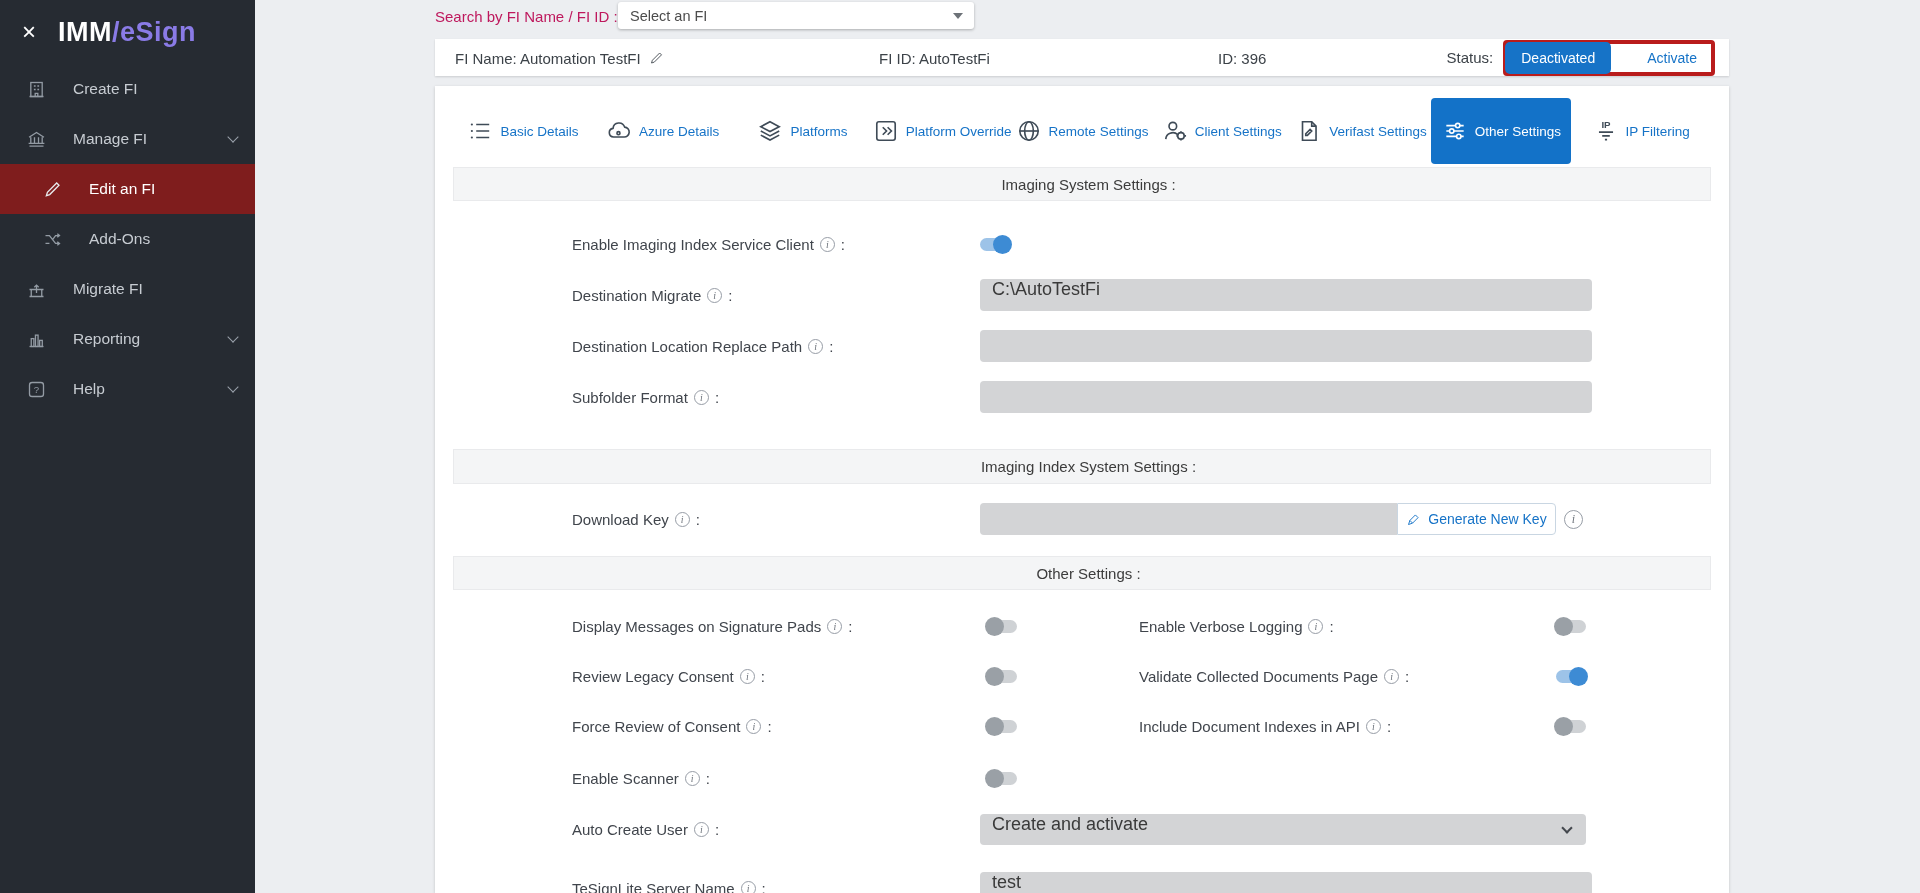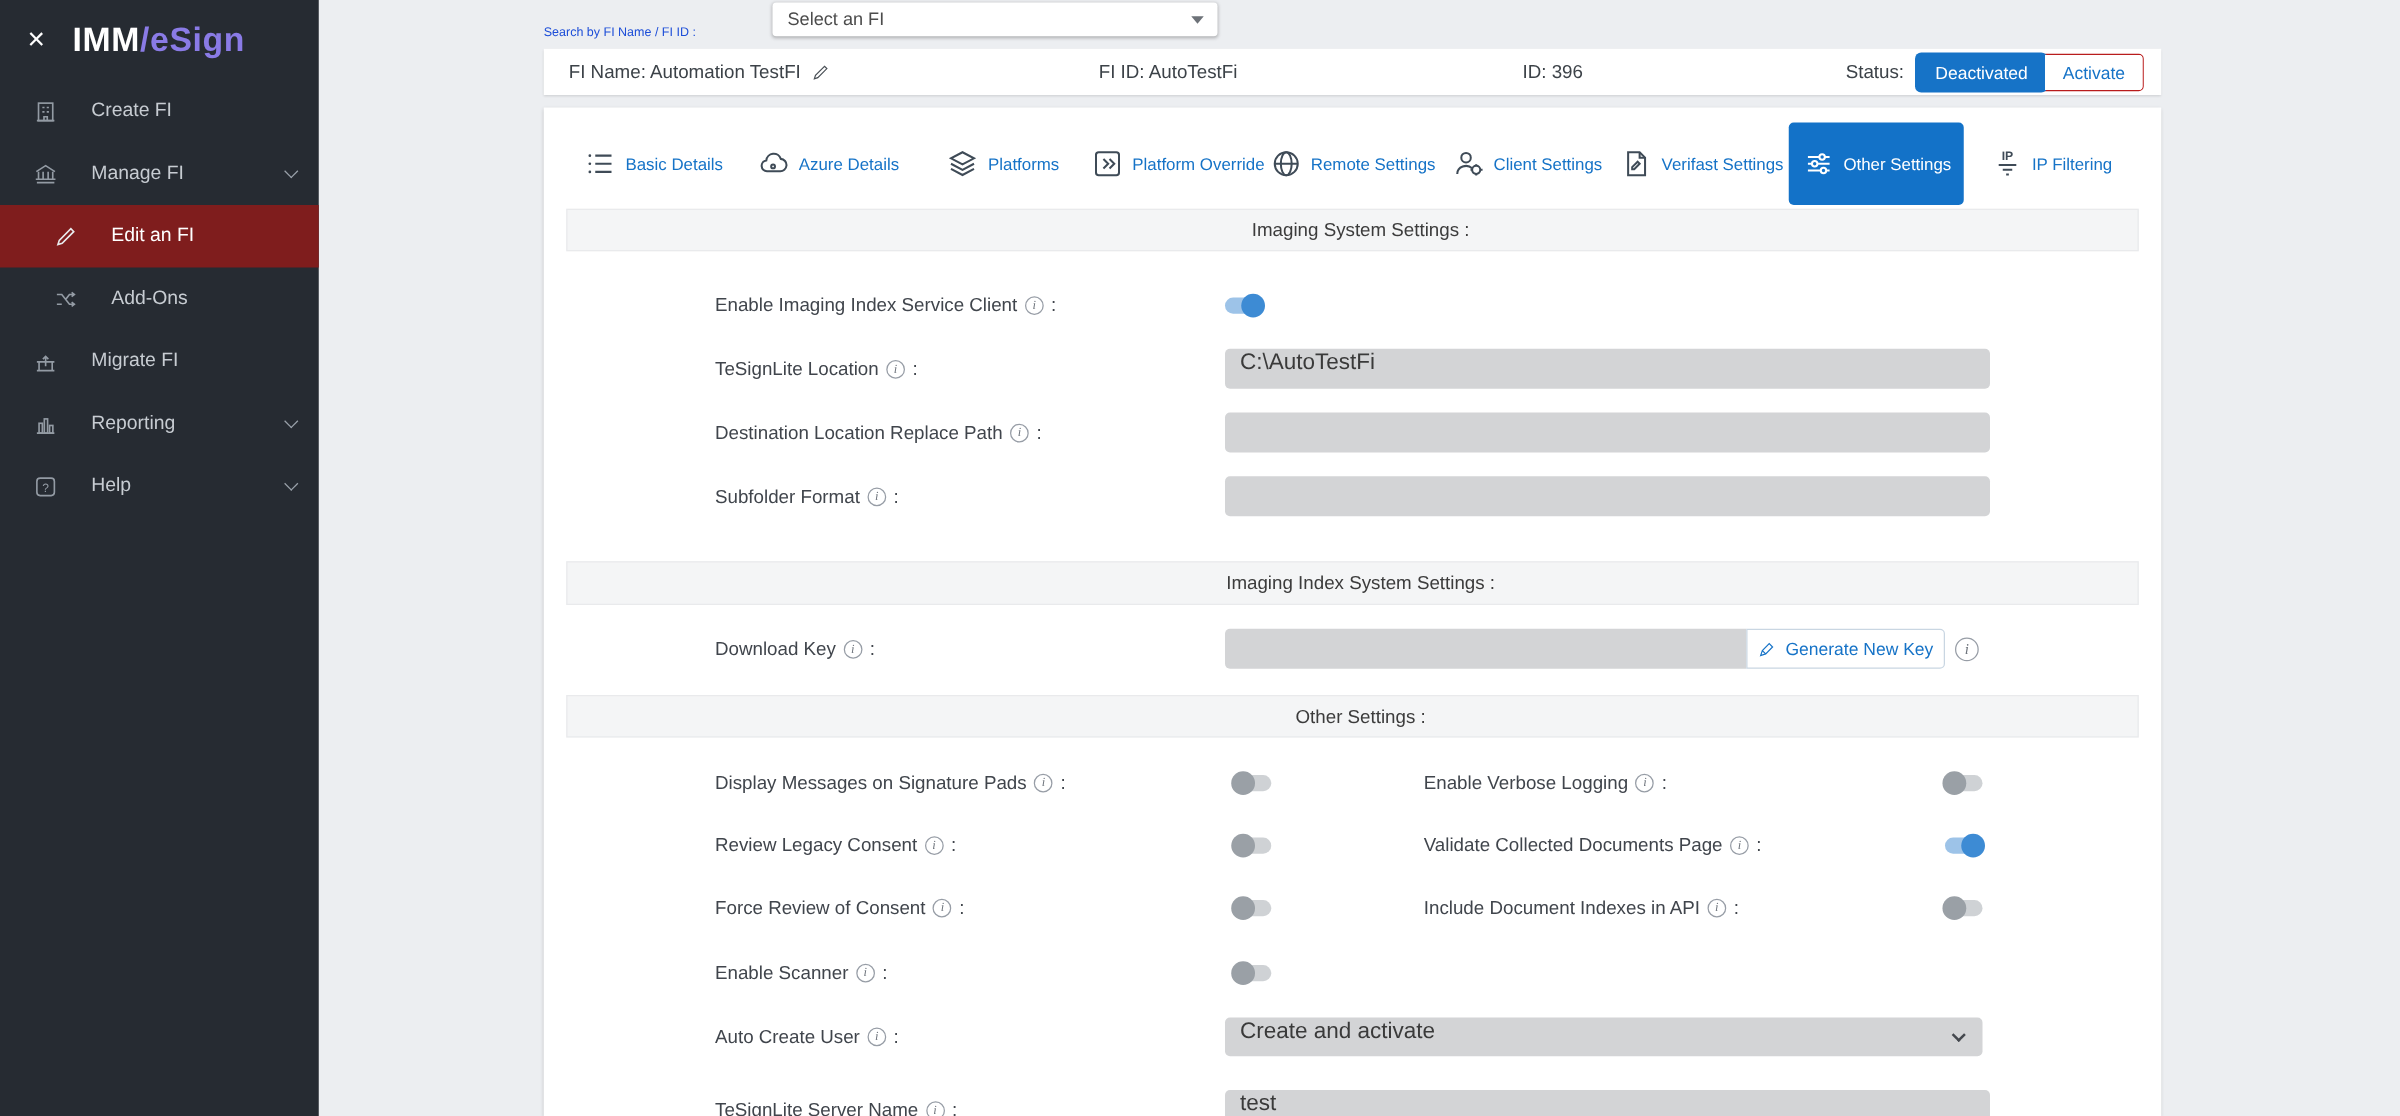--- a/index.html
+++ b/index.html
@@ -15,39 +15,39 @@
   .nav-item { height:50px; display:flex; align-items:center; padding:0 18px 0 26px; gap:26px;
               color:#c7ccd2; font-size:15.5px; cursor:pointer; }
   .nav-item svg { width:21px; height:21px; stroke:#939ba4; fill:none; stroke-width:1.5; flex:0 0 auto; }
   .nav-item.sub { padding-left:42px; }
   .nav-item.active { background:#7f1d1d; color:#ffffff; }
   .nav-item.active svg { stroke:#e8eaec; }
   .chev { width:8px; height:8px; border-right:1.6px solid #9aa2ab; border-bottom:1.6px solid #9aa2ab;
           transform:rotate(45deg); margin-left:auto; margin-top:-4px; }
 
   
-  .search-label { position:absolute; left:435px; top:21px; font-size:10px; color:#1d4ed8; }
+  .search-label { position:absolute; left:435px; top:8px; font-size:15px; color:#be185d; }
   .fi-select { position:absolute; left:618px; top:2px; width:356px; height:27px; background:#fff;
                border-radius:3px; box-shadow:0 1px 3px rgba(0,0,0,.28); display:flex; align-items:center;
                padding:0 12px; font-size:14.5px; color:#4c4c4c; cursor:pointer; }
   .tri-down { position:absolute; right:11px; top:11px; width:0; height:0;
               border-left:5px solid transparent; border-right:5px solid transparent; border-top:6px solid #6d7278; }
 
   
   .fi-bar { position:absolute; left:435px; top:39px; width:1294px; height:37px; background:#fff;
             box-shadow:0 1px 2px rgba(0,0,0,.14); }
   .fi-bar .txt { position:absolute; top:50%; transform:translateY(-50%); font-size:15px; color:#3c4248; }
   .fi-name { left:20px; display:flex; align-items:center; gap:8px; }
   .fi-name svg { width:15px; height:15px; stroke:#4a5056; fill:none; stroke-width:1.5; cursor:pointer; }
   .fi-id  { left:444px; }
   .rec-id { left:783px; }
   .status-wrap { position:absolute; right:14px; top:50%; transform:translateY(-50%);
                  display:flex; align-items:center; gap:10px; }
   .status-lbl { font-size:15px; color:#3c4248; }
-  .seg { display:flex; border:1px solid #b91c1c; border-radius:4px; background:#fff; }
+  .seg { display:flex; border:4px solid #b91c1c; border-radius:4px; background:#fff;gap:24px; }
   .seg button { height:28px; padding:0 14px; font-size:14px; font-family:inherit; cursor:pointer; border:none; }
   .btn-deact { background:#1673c7; color:#fff; border-radius:3px; box-shadow:0 0 0 2px #1673c7; margin:0; }
   .btn-act   { background:#fff; color:#1673c7; border-radius:0 3px 3px 0; }
 
   
   .card { position:absolute; left:435px; top:86px; width:1294px; height:807px; background:#fff;
           box-shadow:0 1px 3px rgba(0,0,0,.18); overflow:hidden; }
 
   
   .tabs { position:absolute; left:18px; top:12px; width:1258px; height:66px; display:flex; }
@@ -262,21 +262,21 @@
   <div class="row-label" style="left:137px; top:150px">
     <span>Enable Imaging Index Service Client</span>
     <span class="info">i</span>
     <span>:</span>
   </div>
   <div class="toggle on" style="left:545px; top:152px">
       <span class="knob"></span>
     </div>
 
   <div class="row-label" style="left:137px; top:201px">
-    <span>TeSignLite Location</span>
+    <span>Destination Migrate</span>
     <span class="info">i</span>
     <span>:</span>
   </div>
   <div class="ginput" style="left:545px; top:193px; width:612px">
       <span>C:\AutoTestFi</span>
     </div>
 
   <div class="row-label" style="left:137px; top:252px">
     <span>Destination Location Replace Path</span>
     <span class="info">i</span>

